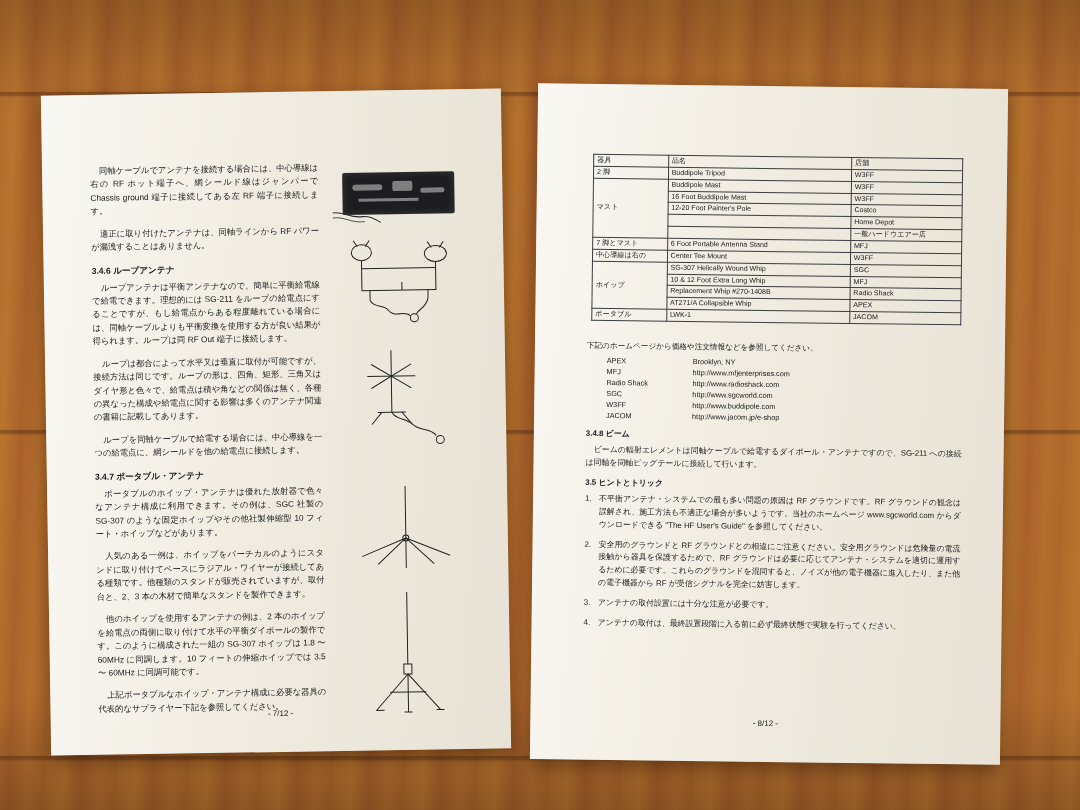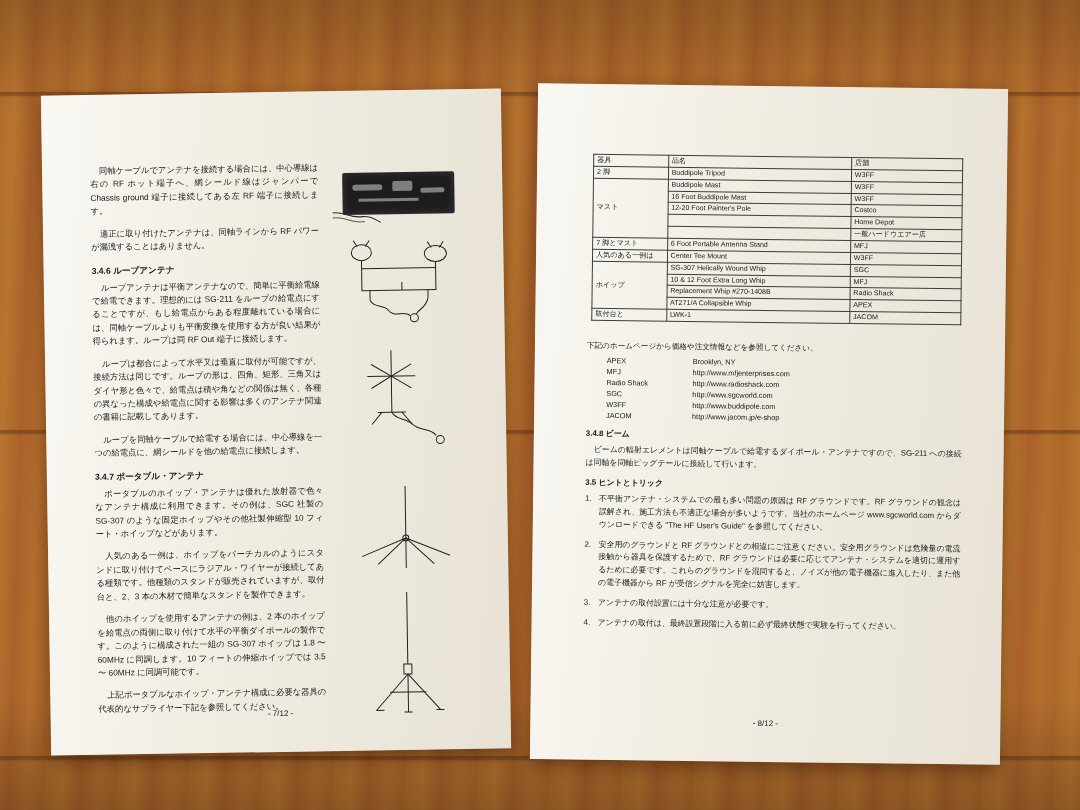--- a/index.html
+++ b/index.html
@@ -359,21 +359,21 @@
             <td>一般ハードウエアー店</td>
           </tr>
 
           <tr>
             <td>7 脚とマスト</td>
             <td>6 Foot Portable Antenna Stand</td>
             <td>MFJ</td>
           </tr>
 
           <tr>
-            <td>人気のある一例は</td>
+            <td>中心導線は右の</td>
             <td>Center Tee Mount</td>
             <td>W3FF</td>
           </tr>
 
           <tr>
             <td rowspan="4">ホイップ</td>
             <td>SG-307 Helically Wound Whip</td>
             <td>SGC</td>
           </tr>
           <tr>
@@ -383,21 +383,21 @@
           <tr>
             <td>Replacement Whip #270-1408B</td>
             <td>Radio Shack</td>
           </tr>
           <tr>
             <td>AT271/A Collapsible Whip</td>
             <td>APEX</td>
           </tr>
 
           <tr>
-            <td>取付台と</td>
+            <td>ポータブル</td>
             <td>LWK-1</td>
             <td>JACOM</td>
           </tr>
         </tbody>
       </table>
 
       <div class="r-note">下記のホームページから価格や注文情報などを参照してください。</div>
 
       <div class="links">
         <div class="link-row">

